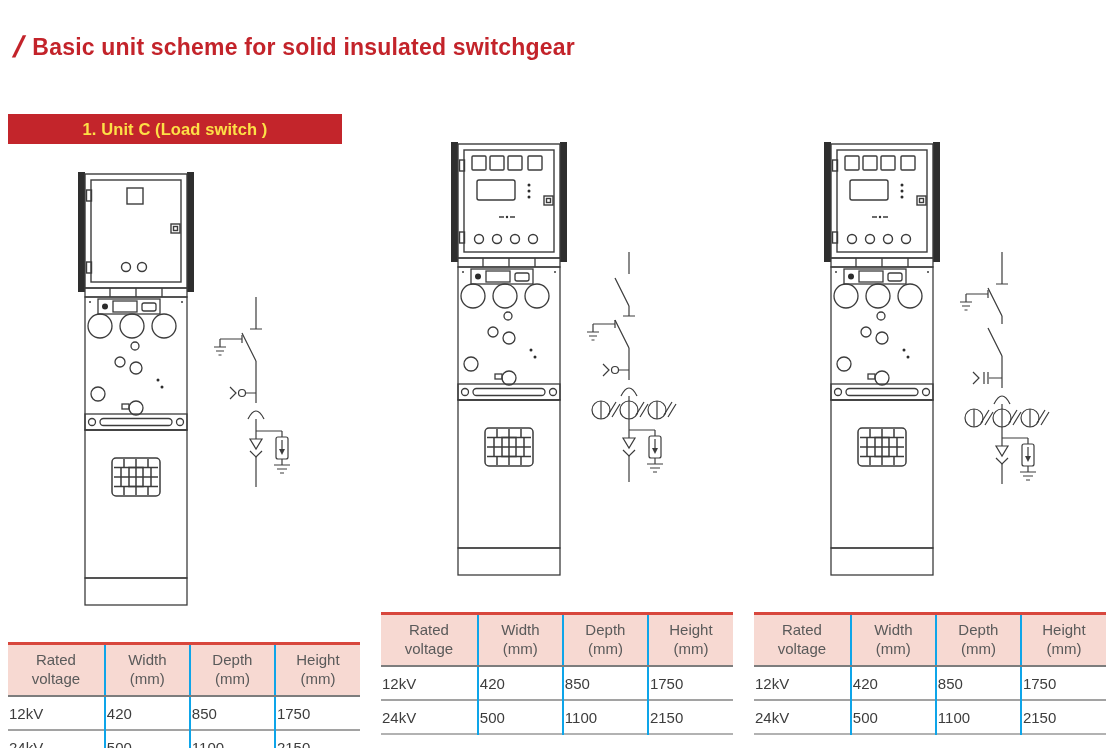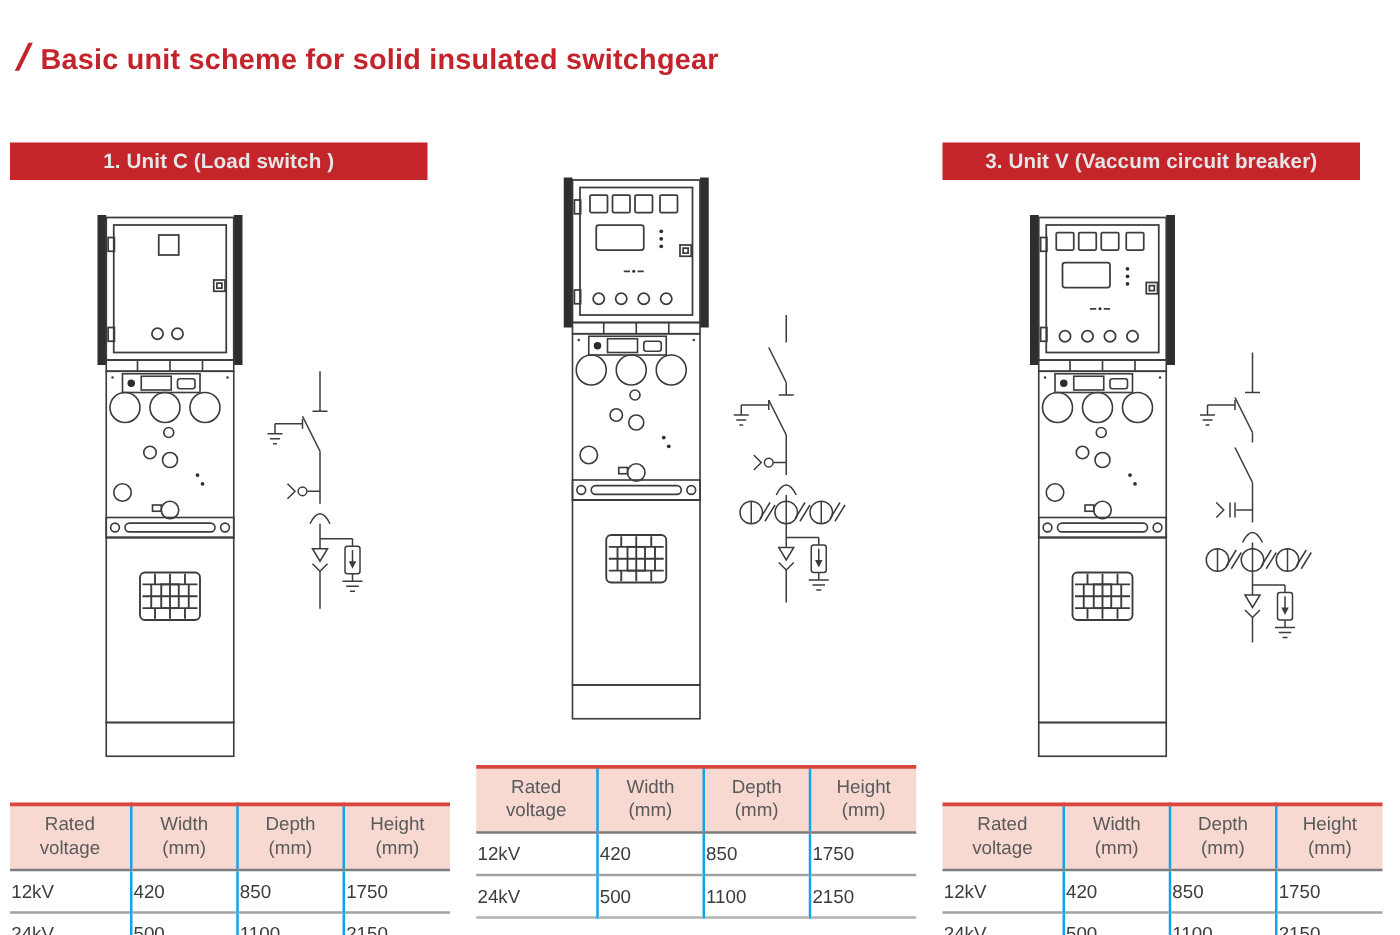--- a/index.html
+++ b/index.html
@@ -14,21 +14,21 @@
     line-height:30px;margin-right:10px;transform:skewX(-6deg);
   }
   .hdr h1{
     margin:0;font-size:23px;line-height:30px;font-weight:bold;color:#c3232a;
     letter-spacing:.2px;
   }
   
   .columns{display:flex;gap:21px;padding:0 8px;margin-top:52px;}
   .col{width:352px;display:flex;flex-direction:column;}
   .banner{
-    width:334px;height:30px;background:#c3252b;color:#e5e5e5;
+    width:334px;height:30px;background:#c3252b;color:#fde047;
     font-weight:bold;font-size:16.5px;letter-spacing:.1px;
     display:flex;align-items:center;justify-content:center;white-space:nowrap;
   }
   .figure{margin:26px 0 0 62px;height:440px;}
   svg.fig{width:238px;height:440px;display:block;}
   
   table.spec{
     margin-top:32px;width:100%;border-collapse:collapse;table-layout:fixed;
     border-top:3px solid #d8473d;border-bottom:2px solid #b2b2b2;
   }
@@ -296,21 +296,20 @@
             <td>24kV</td>
             <td>500</td>
             <td>1100</td>
             <td>2150</td>
           </tr>
         </tbody>
       </table>
     </section>
 
     <section class="col">
-      <div class="banner">3. Unit V (Vaccum circuit breaker)</div>
       <div class="figure">
         <svg class="fig" viewBox="0 0 238 440">
           <use href="#top-fv"></use>
           <use href="#cab-frame"></use>
           <use href="#circ-v" x="136" y="112"></use>
         </svg>
       </div>
       <table class="spec">
         <colgroup>
             <col class="c1">

